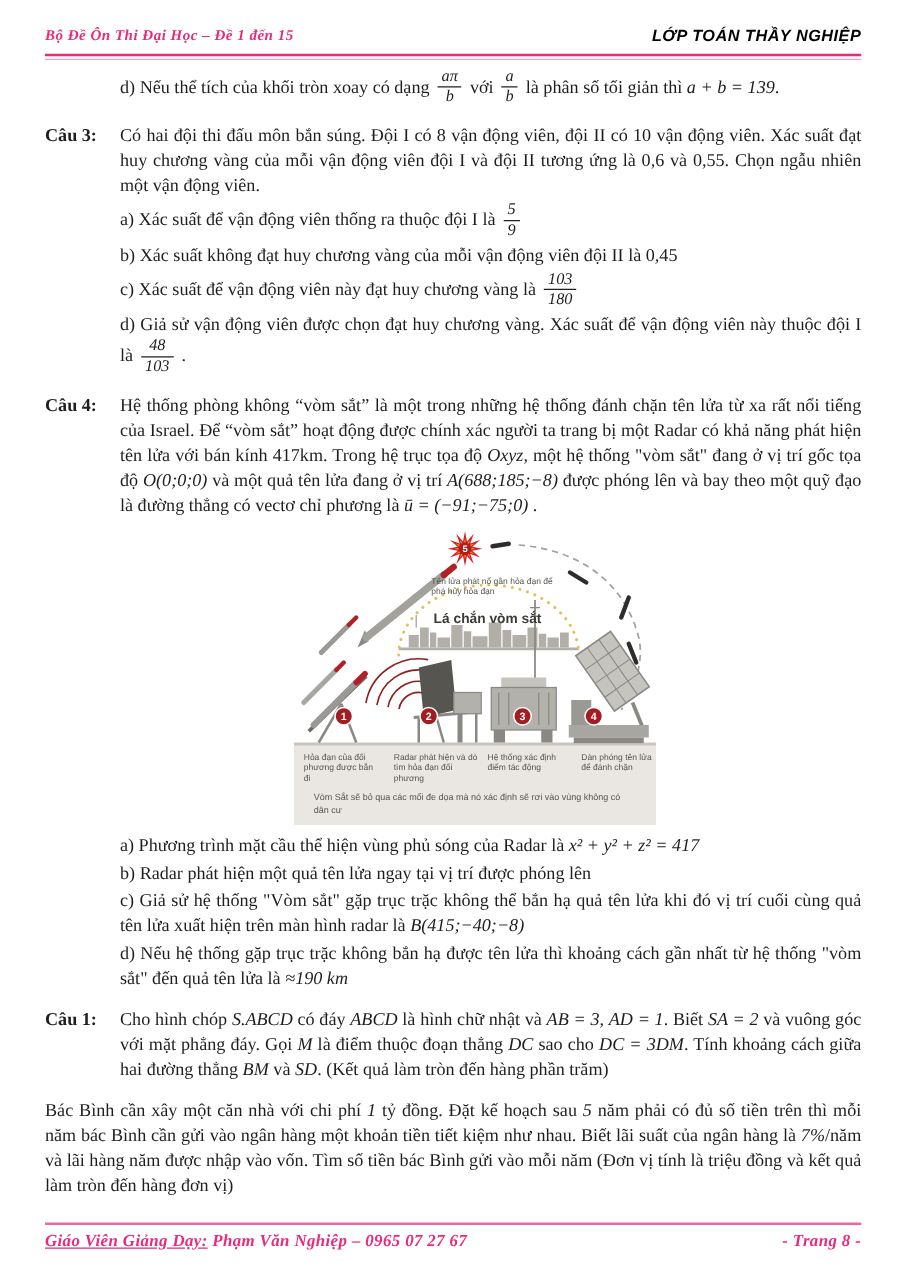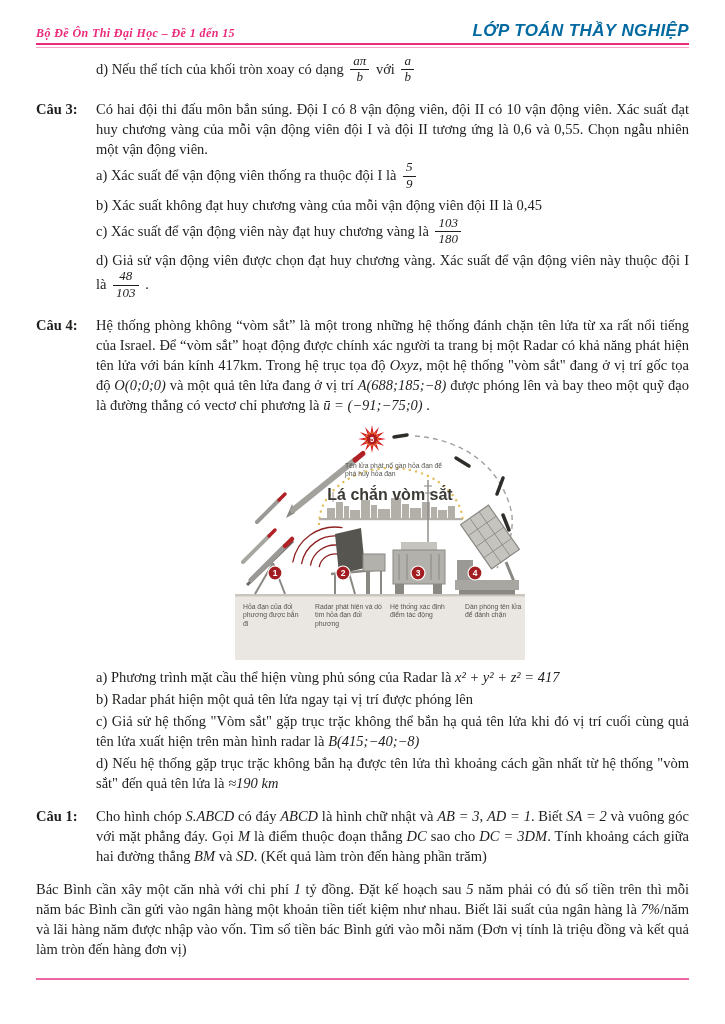--- a/index.html
+++ b/index.html
@@ -3,21 +3,21 @@
 <meta charset="utf-8">
 <style>
   html,body { margin:0; padding:0; background:#ffffff; }
   .page { position:relative; width:725px; height:1024px; background:#ffffff;
           font-family:"Liberation Serif", serif; color:#1f1e1c; overflow:hidden; }
 
   
   .hdr { position:absolute; top:21px; left:36px; right:36px;
          display:flex; justify-content:space-between; align-items:flex-end; }
   .hdr-left  { font-style:italic; font-weight:bold; font-size:12px; color:#ea2a7b; letter-spacing:.4px; }
-  .hdr-right { font-style:italic; font-weight:bold; font-size:17px; color:#0369a1;
+  .hdr-right { font-style:italic; font-weight:bold; font-size:13px; color:#000000;
                font-family:"Liberation Sans", sans-serif; letter-spacing:.4px; }
   .hdr-rule { position:absolute; top:43px; left:36px; right:36px; border-top:2.5px solid #ea2a7b; }
   .hdr-rule::after { content:""; display:block; margin-top:1.5px; border-top:1.2px solid #f3a6ca; }
 
   
   .content { position:absolute; top:53px; left:36px; width:653px; font-size:14.5px; line-height:20px; }
   .row { display:flex; margin-top:13px; }
   .q-label { flex:0 0 60px; width:60px; font-weight:bold; }
   .q-body  { flex:1; text-align:justify; }
   .sub { margin-left:60px; margin-top:2px; text-align:justify; }
@@ -28,21 +28,21 @@
   .fnum { display:block; padding:0 3px 0.5px 3px; border-bottom:1.1px solid #1f1e1c; }
   .fden { display:block; padding:0 3px; }
   .p3-label { font-weight:bold; }
 
   
   .diagram { position:relative; width:290px; height:240px; margin:7px 0 5px 199px; }
   .diagram svg { position:absolute; left:0; top:0; }
   .dlabel { position:absolute; font-family:"Liberation Sans", sans-serif; font-size:6.8px;
             line-height:1.3; color:#56544f; }
   .dome-label { position:absolute; font-family:"Liberation Sans", sans-serif; font-weight:bold;
-                font-size:16px; color:#3c3a35; text-align:center; }
+                font-size:11px; color:#3c3a35; text-align:center; }
   .dfoot { position:absolute; font-family:"Liberation Sans", sans-serif; font-size:7.2px;
            line-height:1.45; color:#56544f; }
 
   
   .footer-rule { position:absolute; left:36px; right:36px; top:978px; border-top:2px solid #ef66a4; }
   .footer { position:absolute; left:36px; right:36px; top:985px; display:flex;
             justify-content:space-between; font-style:italic; font-weight:bold;
             color:#ea2a7b; font-size:13.5px; letter-spacing:.3px; }
   .uline { text-decoration:underline; }
 </style>
@@ -57,20 +57,21 @@
   </div>
   <div class="hdr-rule"></div>
 
   <div class="content">
 
     <div class="sub noj">
       <span>d) Nếu thể tích của khối tròn xoay có dạng</span>
       <span class="frac"><span class="fnum">aπ</span><span class="fden">b</span></span>
       <span>với</span>
       <span class="frac"><span class="fnum">a</span><span class="fden">b</span></span>
+      <span><span>là phân số tối giản thì </span><span class="math">a + b = 139</span><span>.</span></span>
     </div>
 
     <div class="row">
       <span class="q-label">Câu 3:</span>
       <span class="q-body">Có hai đội thi đấu môn bắn súng. Đội I có 8 vận động viên, đội II có 10 vận động viên. Xác suất đạt huy chương vàng của mỗi vận động viên đội I và đội II tương ứng là 0,6 và 0,55. Chọn ngẫu nhiên một vận động viên.</span>
     </div>
     <div class="sub noj">
       <span>a) Xác suất để vận động viên thống ra thuộc đội I là</span>
       <span class="frac"><span class="fnum">5</span><span class="fden">9</span></span>
     </div>
@@ -207,34 +208,39 @@
           <circle cx="240" cy="151" r="7" fill="#a21d22" stroke="#ffffff" stroke-width="1.2"></circle>
           <text x="240" y="154.2" text-anchor="middle" fill="#ffffff">4</text>
         </g>
       </svg>
       <div class="dlabel" style="left:110px; top:40px; width:100px;">Tên lửa phát nổ gần hỏa đạn để phá hủy hỏa đạn</div>
       <div class="dome-label" style="left:80px; top:63px; width:150px;">Lá chắn vòm sắt</div>
       <div class="dlabel" style="left:8px;  top:181px; width:62px;">Hỏa đạn của đối phương được bắn đi</div>
       <div class="dlabel" style="left:80px; top:181px; width:72px;">Radar phát hiện và dò tìm hỏa đạn đối phương</div>
       <div class="dlabel" style="left:155px;top:181px; width:68px;">Hệ thống xác định điểm tác động</div>
       <div class="dlabel" style="left:230px;top:181px; width:58px;">Dàn phóng tên lửa để đánh chặn</div>
+      <div class="dfoot" style="left:16px; top:211px; width:250px;">Vòm Sắt sẽ bỏ qua các mối đe dọa mà nó xác định sẽ rơi vào vùng không có dân cư</div>
     </div>
 
     <div class="sub"><span>a) Phương trình mặt cầu thể hiện vùng phủ sóng của Radar là </span><span class="math">x² + y² + z² = 417</span></div>
     <div class="sub noj">b) Radar phát hiện một quả tên lửa ngay tại vị trí được phóng lên</div>
     <div class="sub"><span>c) Giả sử hệ thống "Vòm sắt" gặp trục trặc không thể bắn hạ quả tên lửa khi đó vị trí cuối cùng quả tên lửa xuất hiện trên màn hình radar là </span><span class="math">B(415;−40;−8)</span></div>
     <div class="sub"><span>d) Nếu hệ thống gặp trục trặc không bắn hạ được tên lửa thì khoảng cách gần nhất từ hệ thống "vòm sắt" đến quả tên lửa là </span><span class="math">≈190 km</span></div>
 
 
     <div class="row">
       <span class="q-label">Câu 1:</span>
       <span class="q-body"><span>Cho hình chóp </span><span class="math">S.ABCD</span><span> có đáy </span><span class="math">ABCD</span><span> là hình chữ nhật và </span><span class="math">AB = 3</span><span>, </span><span class="math">AD = 1</span><span>. Biết </span><span class="math">SA = 2</span><span> và vuông góc với mặt phẳng đáy. Gọi </span><span class="math">M</span><span> là điểm thuộc đoạn thẳng </span><span class="math">DC</span><span> sao cho </span><span class="math">DC = 3DM</span><span>. Tính khoảng cách giữa hai đường thẳng </span><span class="math">BM</span><span> và </span><span class="math">SD</span><span>. (Kết quả làm tròn đến hàng phần trăm)</span></span>
     </div>
 
     <div class="row">
       <span class="q-body"><span>Bác Bình cần xây một căn nhà với chi phí </span><span class="math">1</span><span> tỷ đồng. Đặt kế hoạch sau </span><span class="math">5</span><span> năm phải có đủ số tiền trên thì mỗi năm bác Bình cần gửi vào ngân hàng một khoản tiền tiết kiệm như nhau. Biết lãi suất của ngân hàng là </span><span class="math">7%</span><span>/năm và lãi hàng năm được nhập vào vốn. Tìm số tiền bác Bình gửi vào mỗi năm (Đơn vị tính là triệu đồng và kết quả làm tròn đến hàng đơn vị)</span></span>
     </div>
 
   </div>
 
   <div class="footer-rule"></div>
+  <div class="footer">
+    <span><span class="uline">Giáo Viên Giảng Dạy:</span><span> Phạm Văn Nghiệp – 0965 07 27 67</span></span>
+    <span>- Trang 8 -</span>
+  </div>
 
 </div>
 
 </body></html>

